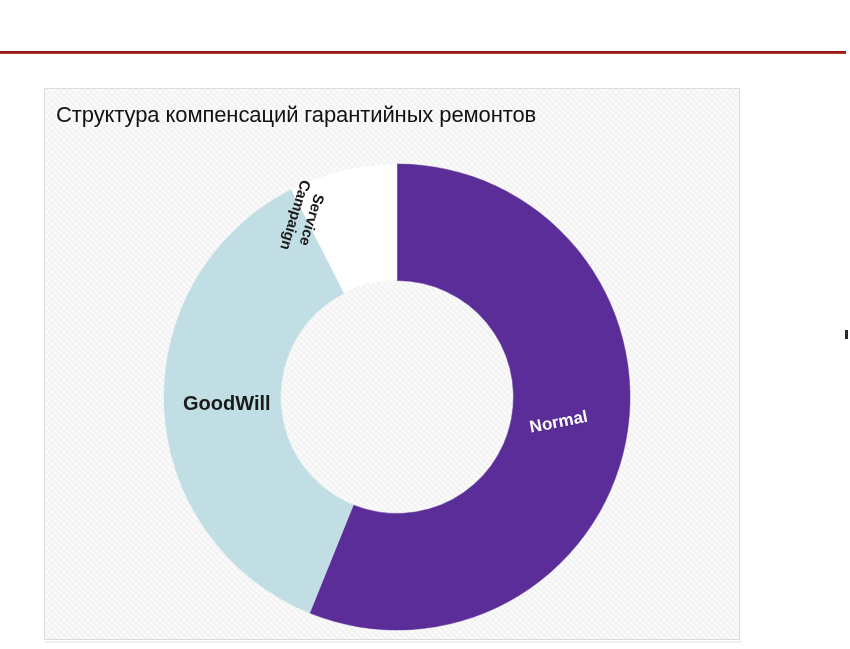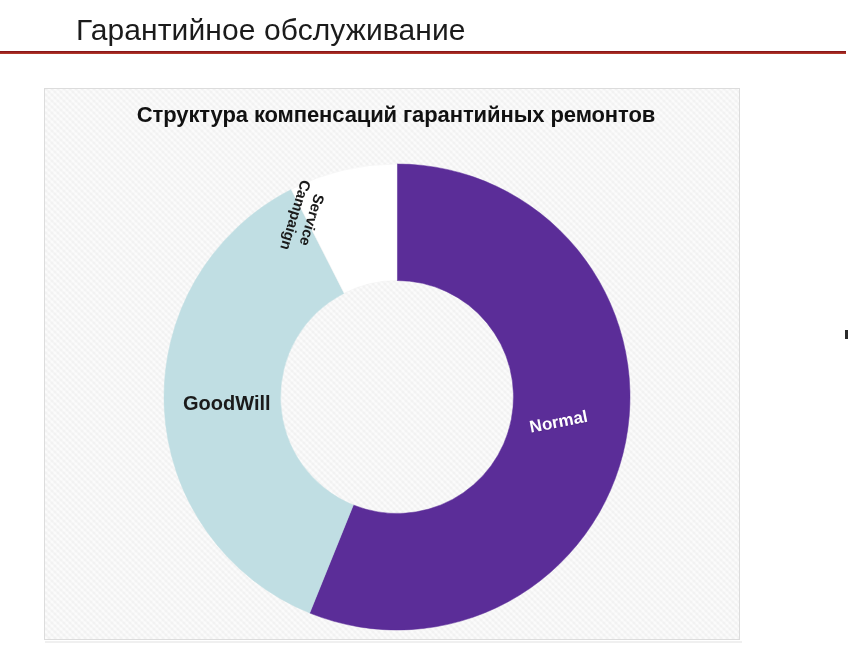--- a/index.html
+++ b/index.html
@@ -74,26 +74,26 @@
     left: 45px;
     top: 641px;
     width: 697px;
     height: 2px;
     background: rgba(0,0,0,0.06);
   }
 
   
   #chart-title {
     position: absolute;
-    left: 48px;
+    left: 56px;
     top: 100px;
     width: 696px;
-    text-align: center;
+    text-align: left;
     color: #111111;
-    font-weight: bold;
+    font-weight: normal;
     font-size: 22px;
     line-height: 29px;
     letter-spacing: -0.1px;
   }
   #chart-title .l2 { display: block; }
 
   
   #donut-wrap {
     position: absolute;
     left: 160px;
@@ -134,21 +134,20 @@
     transform: rotate(107deg);
     transform-origin: left top;
   }
   #label-service span { display: block; }
 </style>
 </head>
 <body>
 
 <div id="slide">
 
-  <div id="slide-title">Гарантийное обслуживание</div>
 
   <div id="title-rule"></div>
 
   <div id="edge-speck"></div>
 
   <div id="chart-panel"></div>
   <div id="panel-shadow"></div>
 
   <div id="chart-title">
     <span class="l1">Структура компенсаций гарантийных ремонтов</span>

